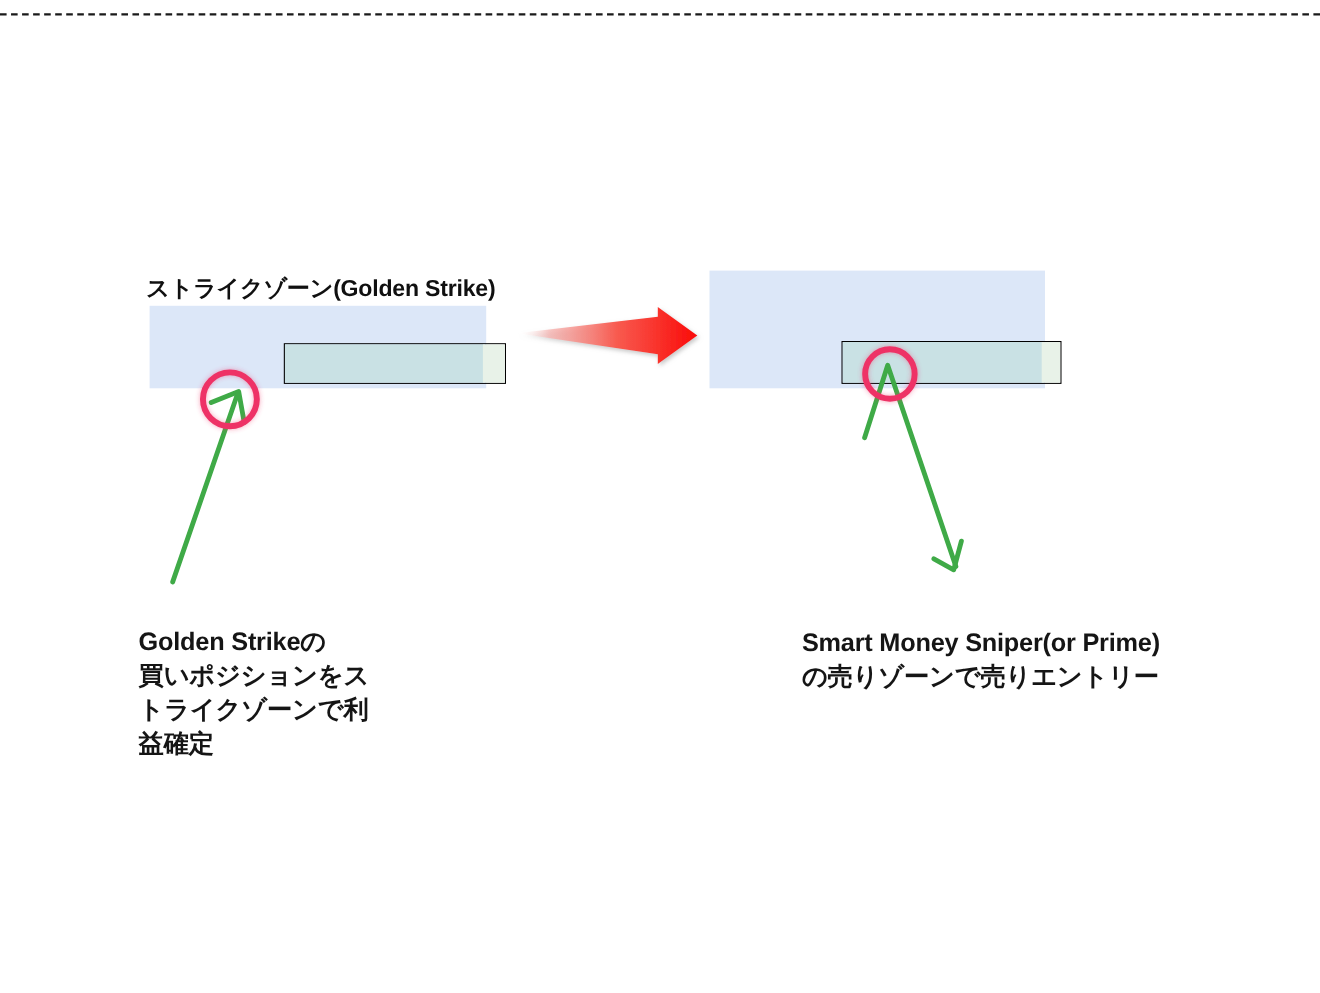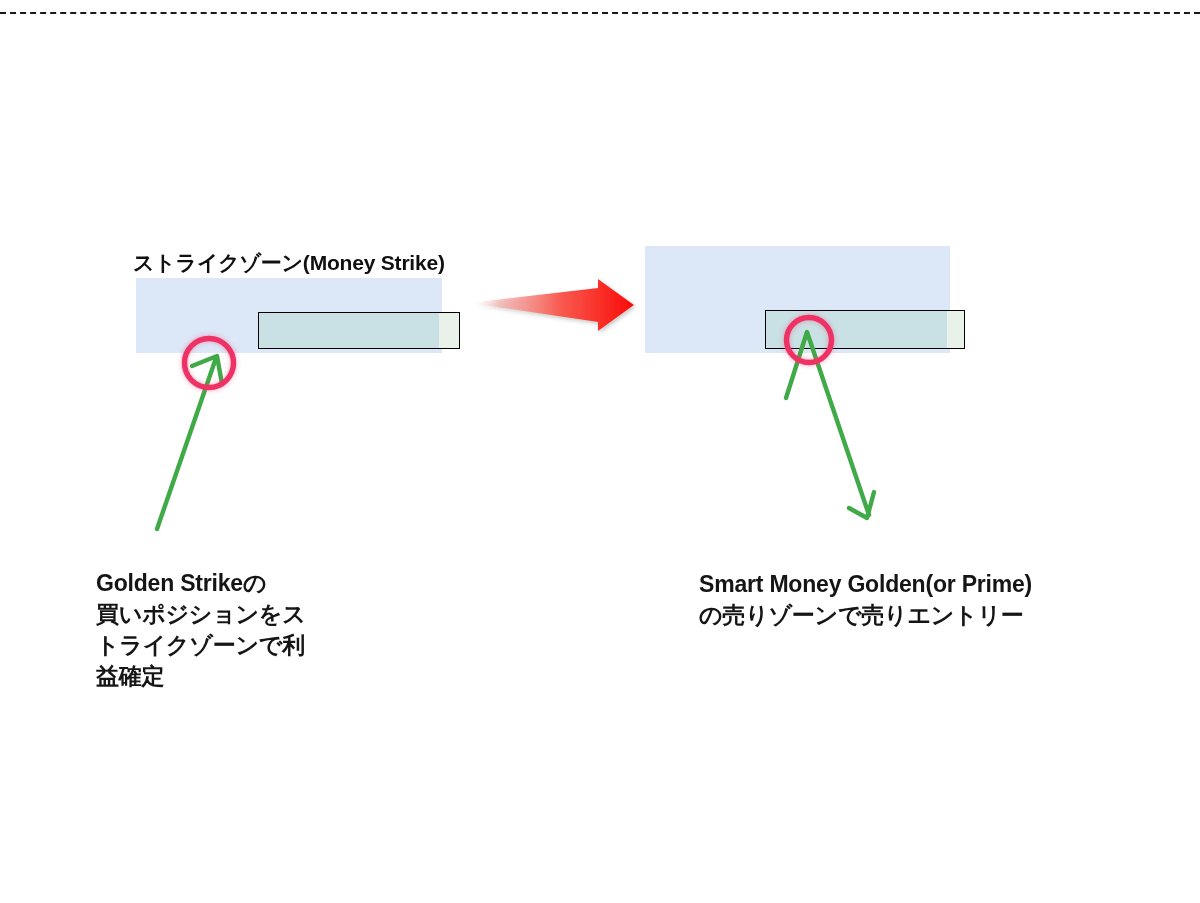--- a/index.html
+++ b/index.html
@@ -110,20 +110,21 @@
     white-space: pre-line;
   }
 
   
   .caption {
     position: absolute;
     font-weight: bold;
     color: #151515;
     letter-spacing: -0.2px;
     white-space: pre-line;
+    margin-left: 30px;
   }
   #caption-left {
     left: 96px;
     top: 568px;
     width: 220px;
     font-size: 23px;
     line-height: 31px;
   }
   #caption-right {
     left: 699px;
@@ -144,21 +145,21 @@
 </style>
 </head>
 <body>
 
 <div id="top-dashed-rule"></div>
 
 <div id="slide-canvas">
 
   <div class="zone-block" id="strike-zone-left"></div>
 
-  <div class="zone-title" id="strike-zone-label">ストライクゾーン(Money Strike)</div>
+  <div class="zone-title" id="strike-zone-label">ストライクゾーン(Golden Strike)</div>
 
   <div class="sniper-box" id="sniper-zone-left">
     <div class="sniper-fill-teal"></div>
     <div class="sniper-fill-green"></div>
   </div>
 
 
   <div class="zone-block" id="strike-zone-right"></div>
 
   <div class="sniper-box" id="sniper-zone-right">
@@ -199,16 +200,16 @@
     </g>
 
     <circle cx="809" cy="340" r="22.5" fill="none" stroke="#ee3366" stroke-width="5.4" filter="url(#ringGlow)"></circle>
   </svg>
 
   <div class="caption" id="caption-left">Golden Strikeの
 買いポジションをス
 トライクゾーンで利
 益確定</div>
 
-  <div class="caption" id="caption-right">Smart Money Golden(or Prime)
+  <div class="caption" id="caption-right">Smart Money Sniper(or Prime)
 の売りゾーンで売りエントリー</div>
 
 </div>
 
 </body></html>

